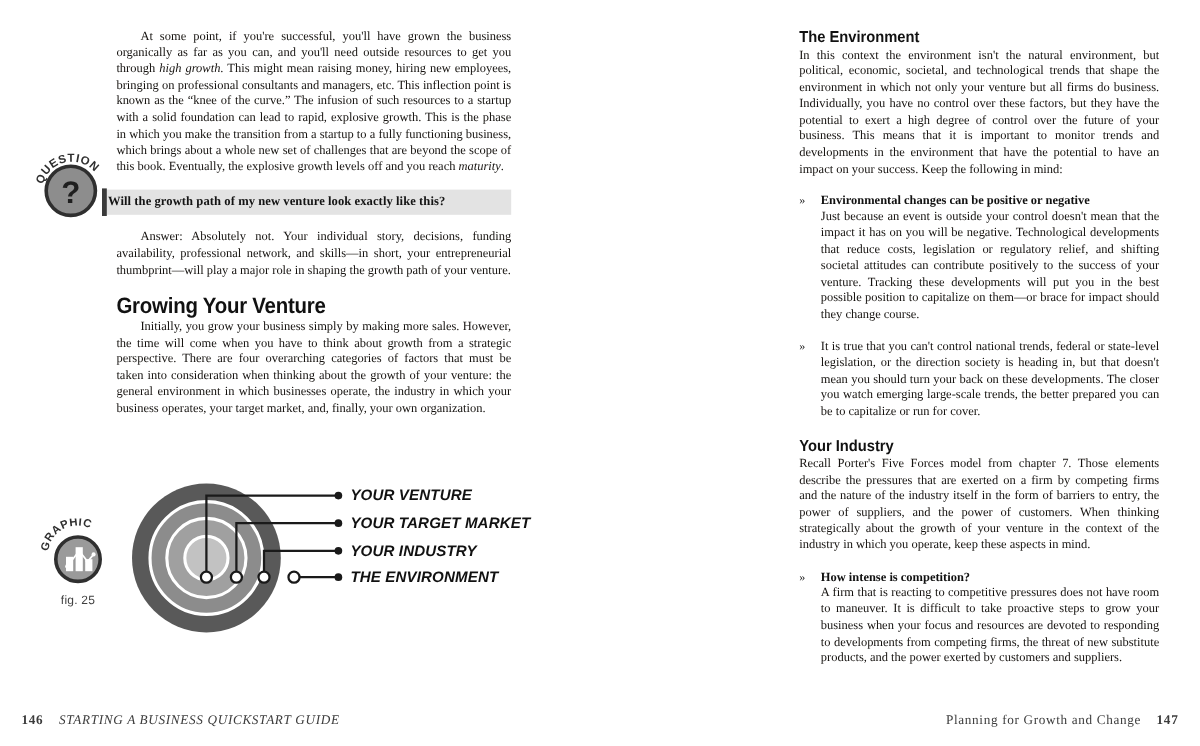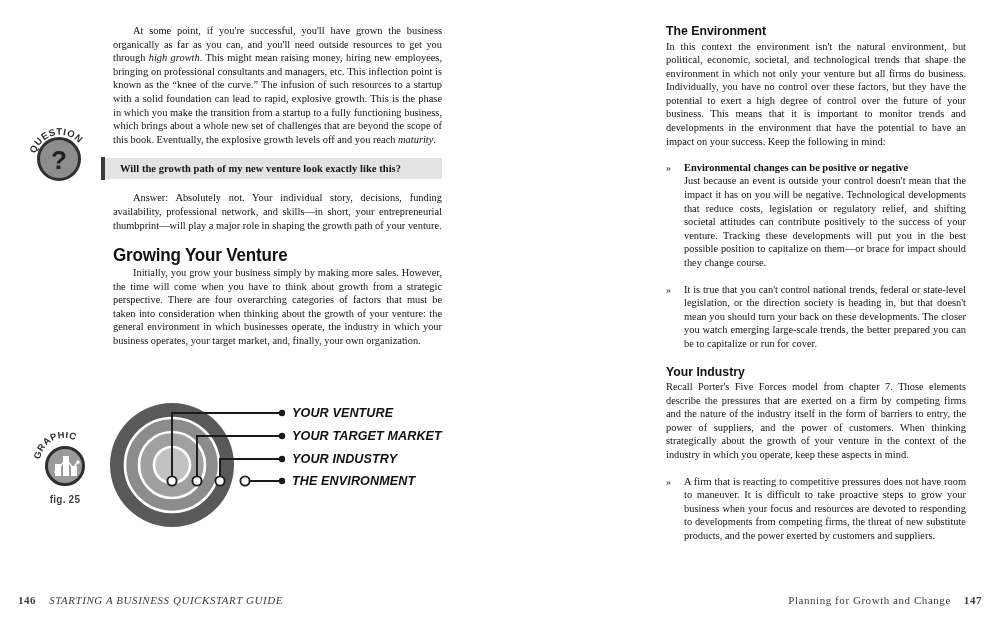--- a/index.html
+++ b/index.html
@@ -22,21 +22,21 @@
     left: 0; top: 0;
     width: 500px; height: 622px;
   }
   .page-right {
     position: absolute;
     left: 500px; top: 0;
     width: 500px; height: 622px;
   }
   .col-left-body {
     position: absolute;
-    left: 113px; top: 24px;
+    left: 97px; top: 24px;
     width: 329px;
   }
   .col-right-body {
     position: absolute;
     left: 166px; top: 24px;
     width: 300px;
   }
 
   
   p.body {
@@ -87,21 +87,21 @@
   .callout-bar {
     position: absolute;
     left: 0; top: -1px;
     width: 4px; height: 23px;
     background: #3a3a3a;
   }
   .callout-text {
     font-size: 10.5px;
     font-weight: 700;
     color: #141414;
-    padding-left: 19px;
+    padding-left: 5px;
     letter-spacing: 0.05px;
   }
 
   
   .bullet-block {
     position: relative;
     margin-top: 13px;
     padding-left: 18px;
   }
   .bullet-mark {
@@ -131,21 +131,21 @@
   .badge {
     position: absolute;
     width: 64px;
   }
   .badge-question { left: 27px; top: 122px; }
   .badge-graphic  { left: 33px; top: 432px; }
   .badge-caption {
     text-align: center;
     font-family: "Liberation Sans", "DejaVu Sans", sans-serif;
     font-size: 10px;
-    font-weight: 700;
+    font-weight: 400;
     color: #3f3f3f;
     margin-top: 2px;
     letter-spacing: 0.2px;
   }
 
   
   .diagram {
     position: absolute;
     left: 110px; top: 398px;
     width: 330px; height: 135px; font-style: italic;
@@ -294,20 +294,21 @@
       <div class="bullet-block">
         <span class="bullet-mark">»</span>
         <p class="bullet-body">It is true that you can't control national trends, federal or state-level legislation, or the direction society is heading in, but that doesn't mean you should turn your back on these developments. The closer you watch emerging large-scale trends, the better prepared you can be to capitalize or run for cover.</p>
       </div>
 
       <h3 class="sub spaced">Your Industry</h3>
       <p class="body noindent">Recall Porter's Five Forces model from chapter 7. Those elements describe the pressures that are exerted on a firm by competing firms and the nature of the industry itself in the form of barriers to entry, the power of suppliers, and the power of customers. When thinking strategically about the growth of your venture in the context of the industry in which you operate, keep these aspects in mind.</p>
 
       <div class="bullet-block">
         <span class="bullet-mark">»</span>
+        <div class="bullet-title">How intense is competition?</div>
         <p class="bullet-body">A firm that is reacting to competitive pressures does not have room to maneuver. It is difficult to take proactive steps to grow your business when your focus and resources are devoted to responding to developments from competing firms, the threat of new substitute products, and the power exerted by customers and suppliers.</p>
       </div>
     </div>
 
     <div class="footer footer-right">
       <span>Planning for Growth and Change</span><span class="pgnum">147</span>
     </div>
   </div>
 
 </div>

